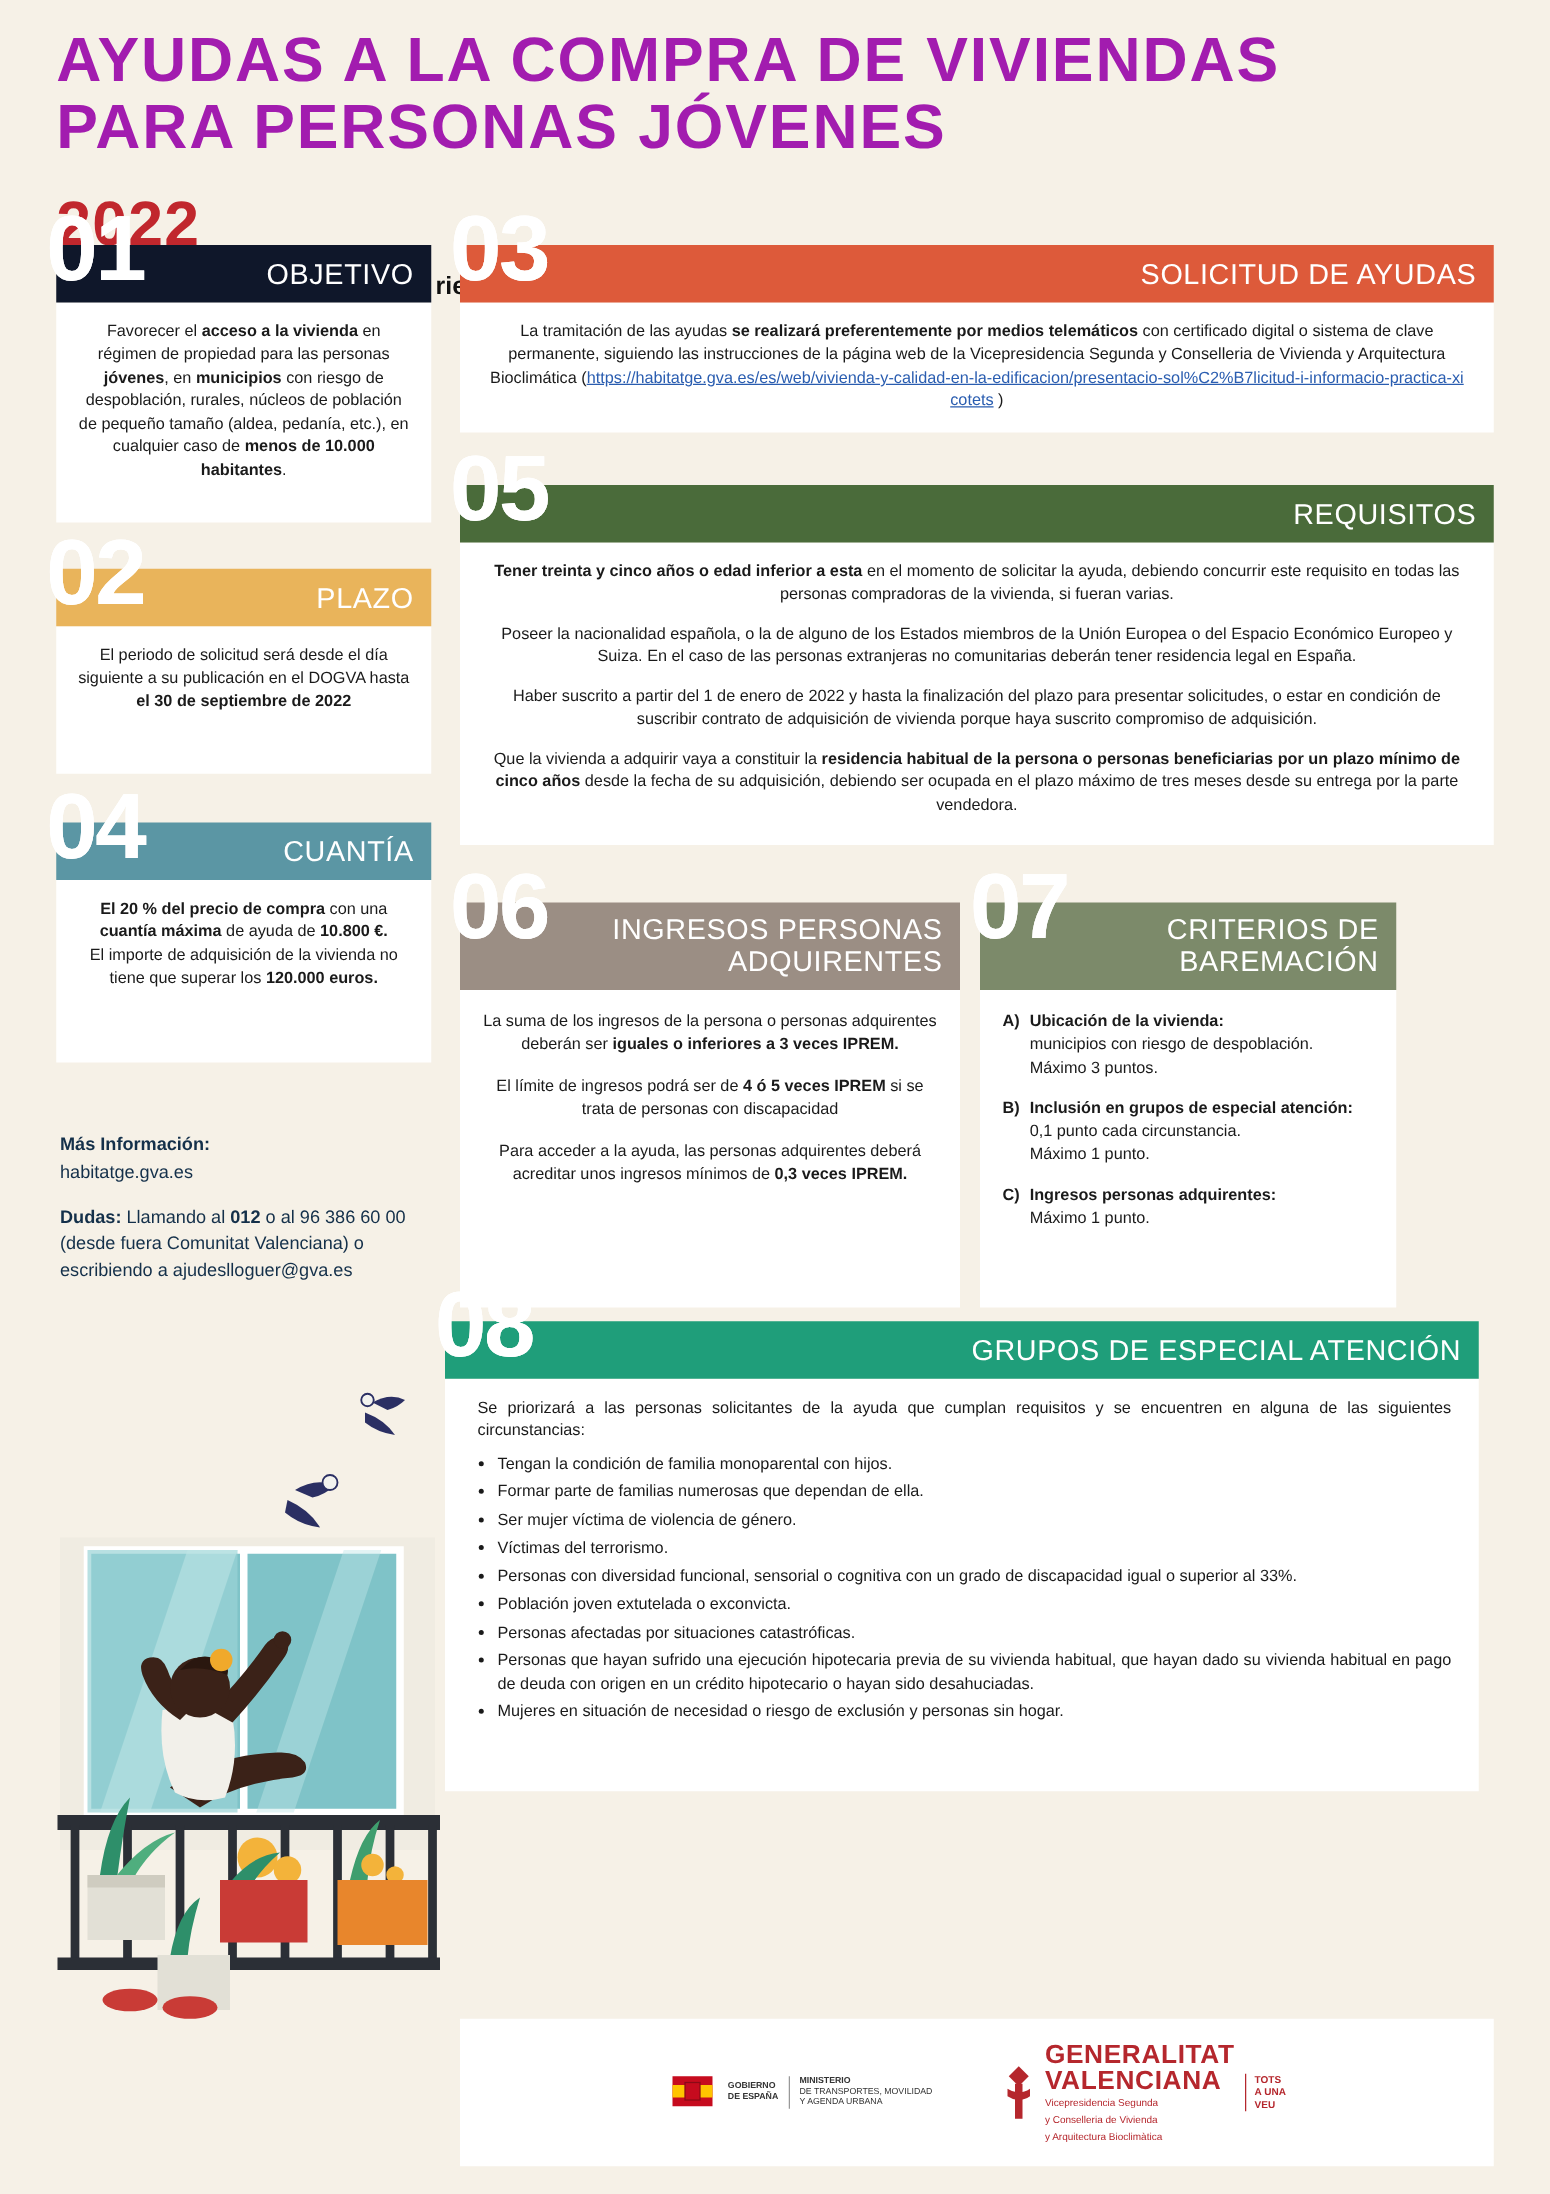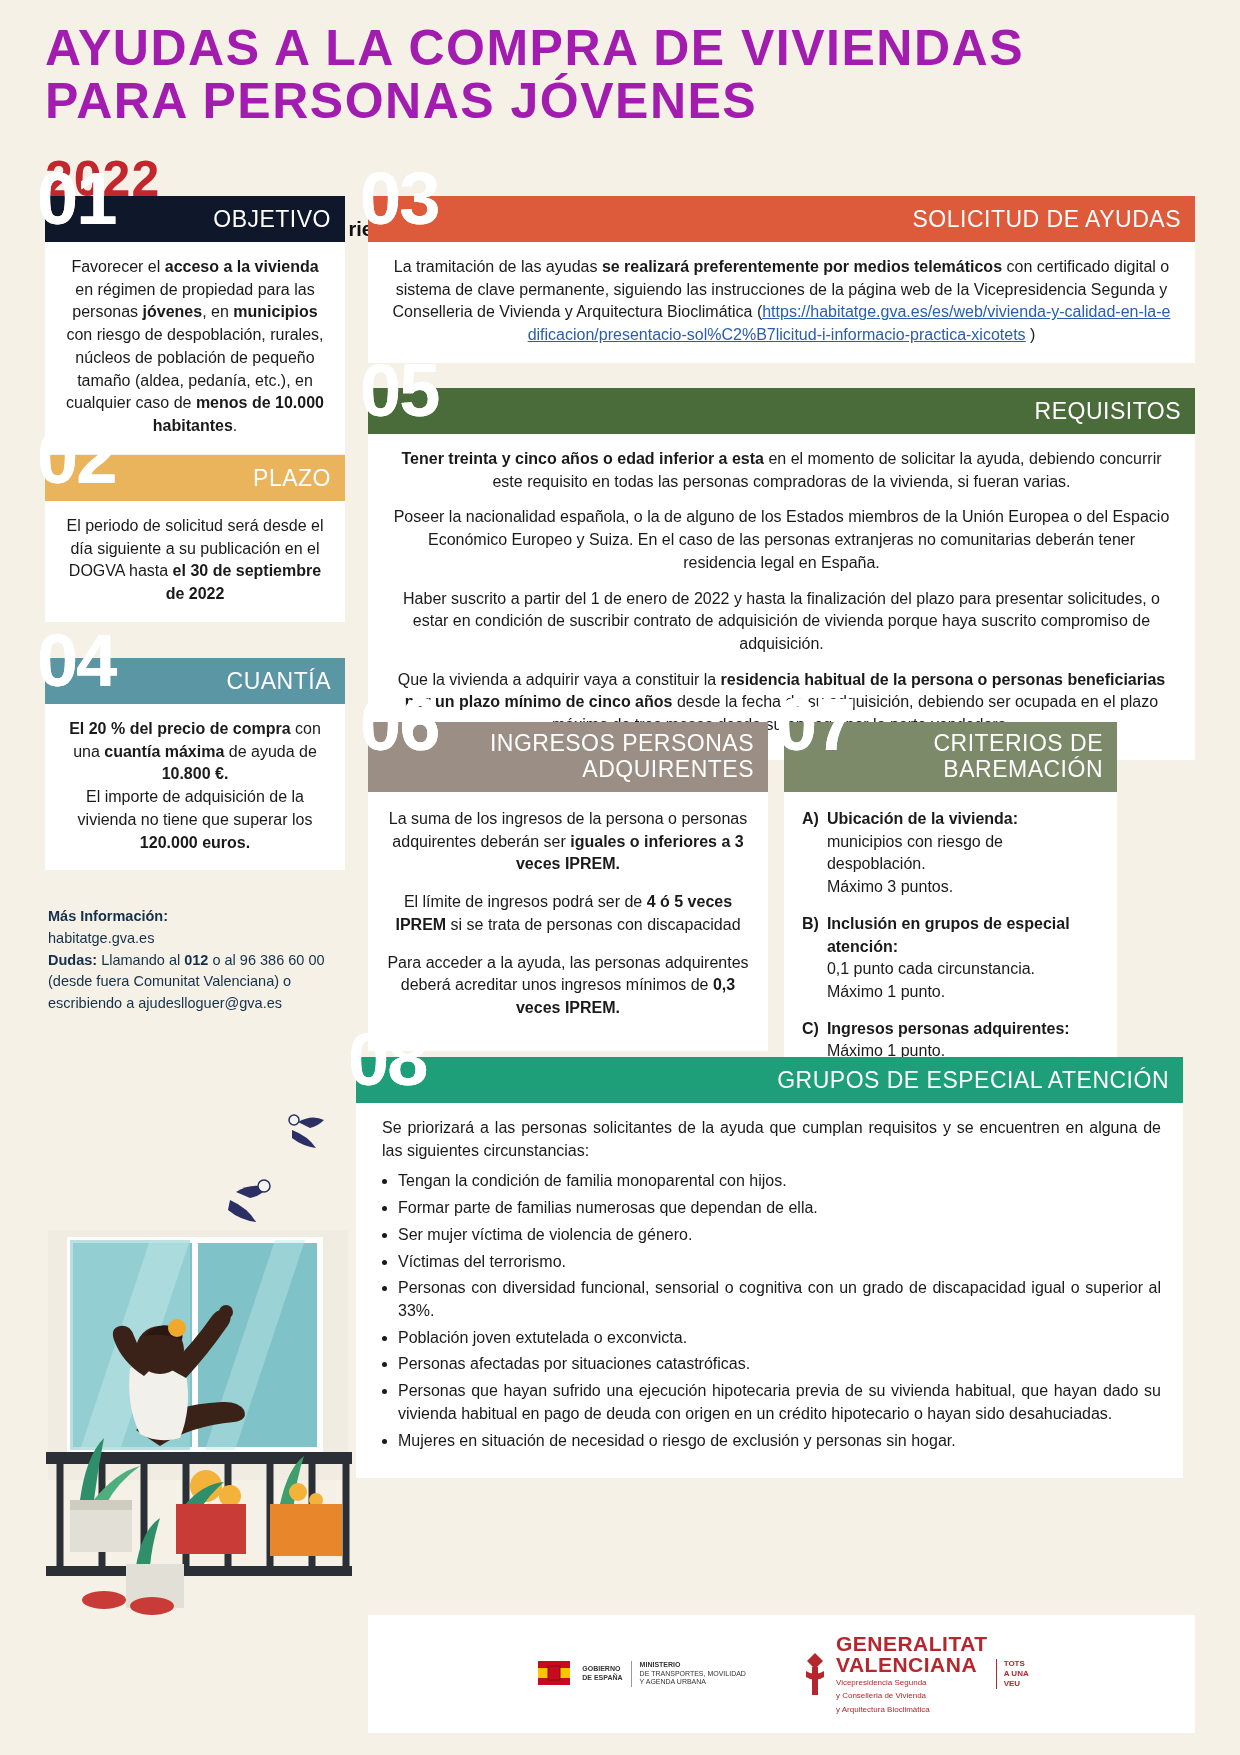--- a/index.html
+++ b/index.html
@@ -71,21 +71,21 @@
     line-height: 0.78;
     left: -8px;
     top: -26px;
     text-shadow: 0 0 0 #fff;
     z-index: 5;
     letter-spacing: -2px;
   }
   .body-card {
     background: #fff;
     padding: 14px 16px 16px 16px;
-    font-size: 16px;
+    font-size: 13px;
     line-height: 1.42;
   }
   .center { text-align: center; }
   .just { text-align: justify; }
   b { font-weight: bold; }
 
   
   #b01 { left: 45px; top: 196px; width: 300px; }
   #b01 .bar { background: #0f172a; }
   #b01 .body-card { min-height: 176px; }
@@ -128,21 +128,21 @@
   .info {
     position: absolute;
     left: 48px;
     top: 906px;
     width: 310px;
     font-size: 14.5px;
     line-height: 1.5;
     color: #14304a;
   }
   .info .h { font-weight: bold; }
-  .info .blk { }
+  .info .blk { margin-bottom: 14px; }
 
   
   .illus { position: absolute; left: 40px; top: 1100px; width: 330px; height: 520px; }
 
   
   .footer {
     position: absolute;
     left: 368px;
     top: 1615px;
     width: 827px;

